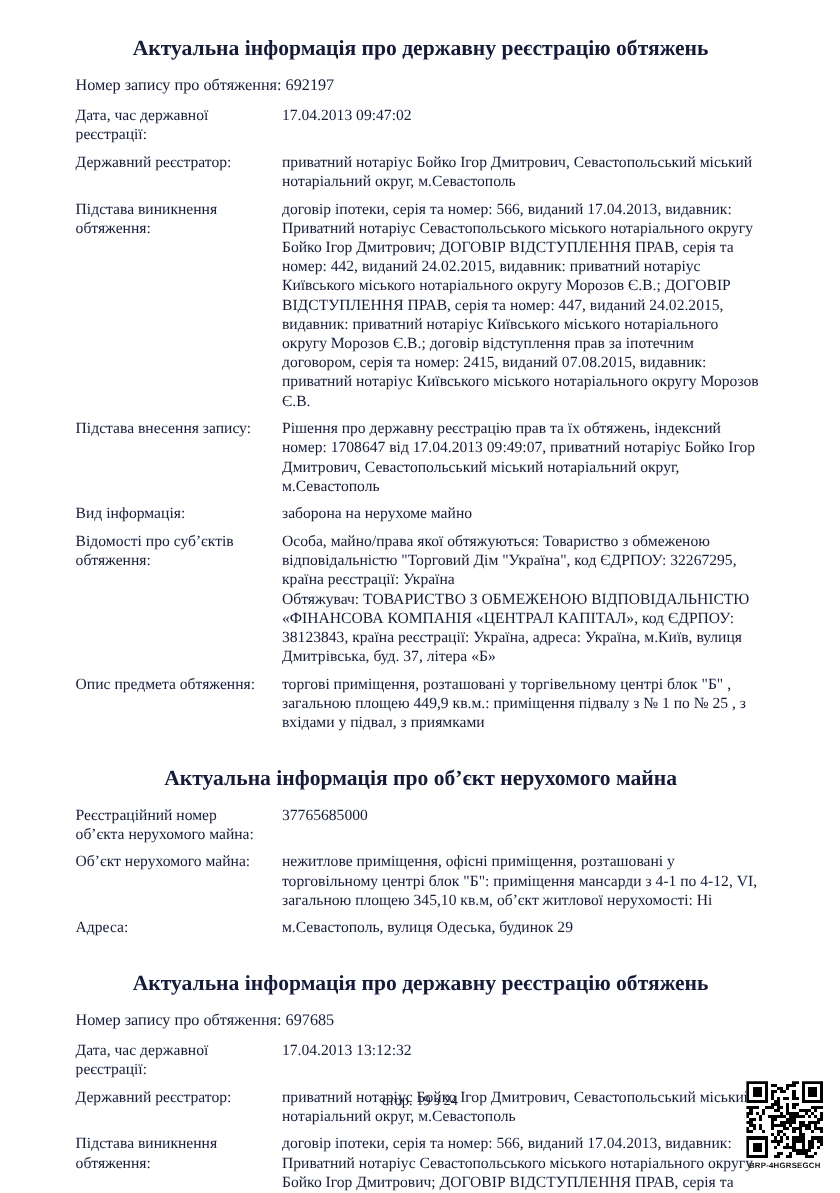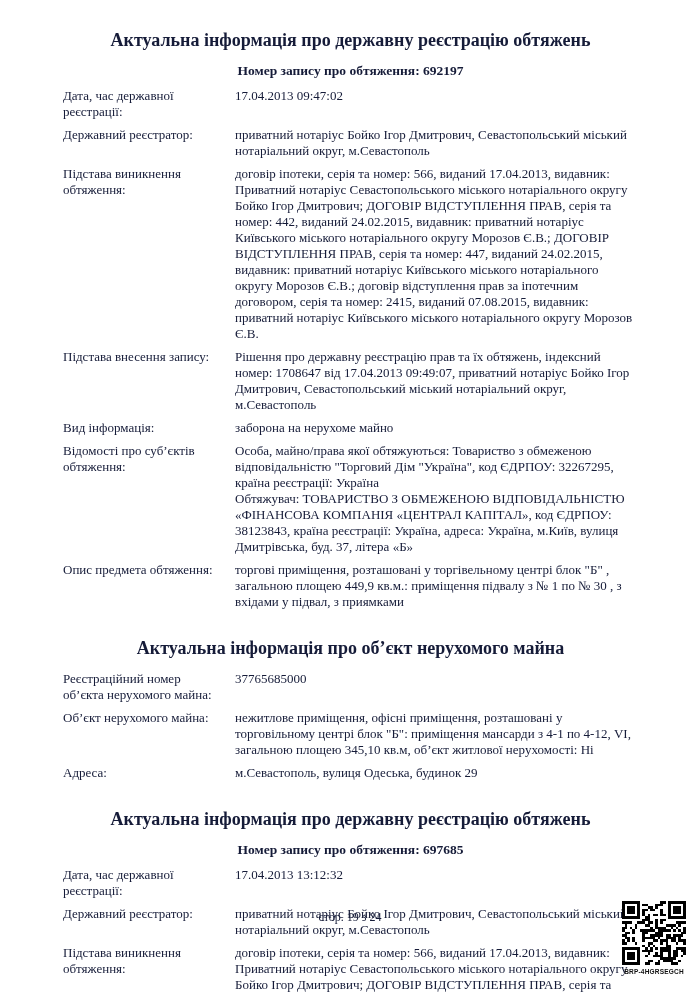--- a/index.html
+++ b/index.html
@@ -8,21 +8,21 @@
     font-family:"Liberation Serif", serif;color:#151b38;overflow:hidden;
   }
   .content{padding:30px 62px 0 63px;}
   .section-title{
     font-size:18px;font-weight:bold;text-align:center;
     margin:0 0 12px 0;
   }
   .section{margin:0;}
   .section + .section .section-title{margin-top:28px;}
   .record-heading{
-    font-size:13.5px;font-weight:bold;margin:0 0 9px 0;text-align:center;
+    font-size:13.5px;font-weight:normal;margin:0 0 9px 0;
   }
   .rows{margin:0;}
   .row{
     display:grid;grid-template-columns:172px 1fr;
     margin-bottom:7px;
   }
   .row .label{
     font-size:13px;line-height:16px;padding-right:12px;
   }
   .row .value{
@@ -71,21 +71,21 @@
         <div class="label">Вид інформація:</div>
         <div class="value">заборона на нерухоме майно</div>
       </div>
       <div class="row">
         <div class="label">Відомості про суб’єктів обтяження:</div>
         <div class="value">Особа, майно/права якої обтяжуються: Товариство з обмеженою відповідальністю "Торговий Дім "Україна", код ЄДРПОУ: 32267295, країна реєстрації: Україна
 Обтяжувач: ТОВАРИСТВО З ОБМЕЖЕНОЮ ВІДПОВІДАЛЬНІСТЮ «ФІНАНСОВА КОМПАНІЯ «ЦЕНТРАЛ КАПІТАЛ», код ЄДРПОУ: 38123843, країна реєстрації: Україна, адреса: Україна, м.Київ, вулиця Дмитрівська, буд. 37, літера «Б»</div>
       </div>
       <div class="row">
         <div class="label">Опис предмета обтяження:</div>
-        <div class="value">торгові приміщення, розташовані у торгівельному центрі блок "Б" , загальною площею 449,9 кв.м.: приміщення підвалу з № 1 по № 30 , з вхідами у підвал, з приямками</div>
+        <div class="value">торгові приміщення, розташовані у торгівельному центрі блок "Б" , загальною площею 449,9 кв.м.: приміщення підвалу з № 1 по № 25 , з вхідами у підвал, з приямками</div>
       </div>
     </div>
   </div>
 
   <div class="section">
     <div class="section-title">Актуальна інформація про об’єкт нерухомого майна</div>
     <div class="rows">
       <div class="row">
         <div class="label">Реєстраційний номер об’єкта нерухомого майна:</div>
         <div class="value">37765685000</div>

